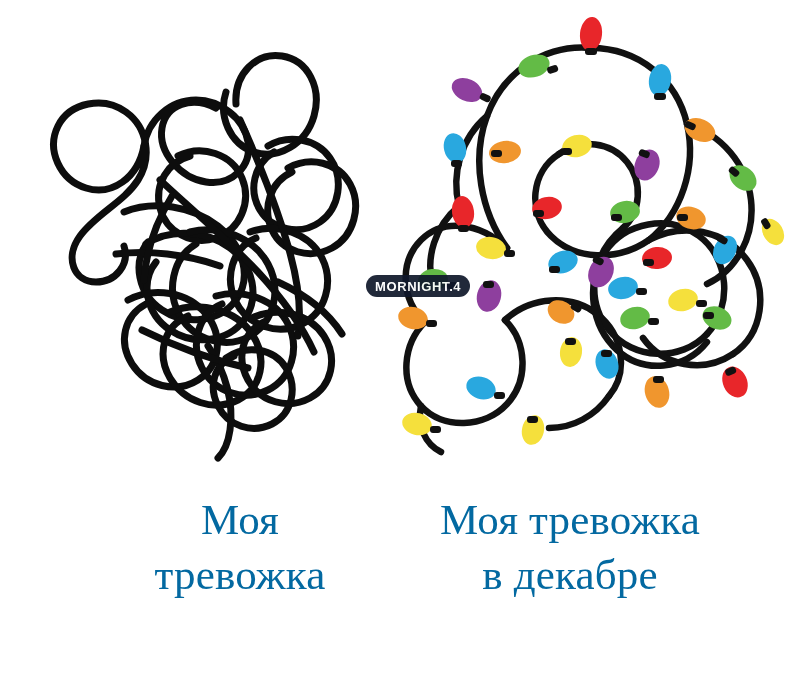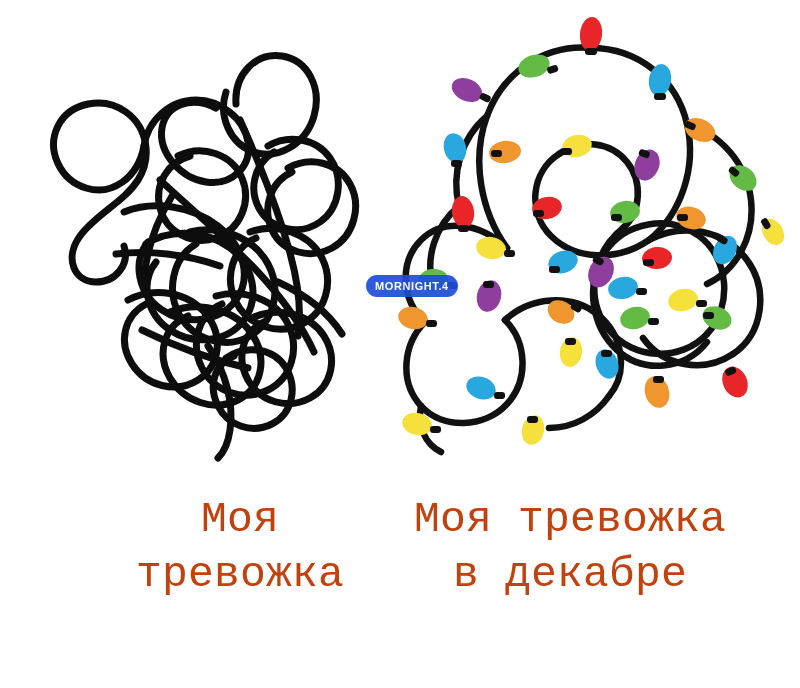--- a/index.html
+++ b/index.html
@@ -40,42 +40,42 @@
     stroke-width: 6.5;
     stroke-linecap: round;
     stroke-linejoin: round;
   }
   .bulb-body { stroke: none; }
   .bulb-cap  { fill: #111111; }
 
   .caption {
     position: absolute;
     text-align: center;
-    color: #c2410c;
-    font-family: Liberation Mono, monospace;
+    color: #0369a1;
+    font-family: Liberation Serif, serif;
     font-size: 43px;
     line-height: 1.28;
     font-weight: 400;
     letter-spacing: 0.2px;
     white-space: pre-line;
   }
   #caption-left  { left: 95px;  top: 492px; width: 290px; }
   #caption-right { left: 390px; top: 492px; width: 360px; }
 
   #watermark {
     position: absolute;
     left: 366px;
     top: 275px;
     height: 22px;
     padding: 0 9px;
     border-radius: 11px;
-    background: #1d4ed8;
+    background: #0f172a;
     color: #ffffff;
     font-family: "Liberation Sans", sans-serif;
-    font-size: 11px;
+    font-size: 13px;
     font-weight: 700;
     letter-spacing: 0.6px;
     display: flex;
     align-items: center;
     justify-content: center;
     opacity: 0.92;
   }
 </style>
 </head>
 <body>

